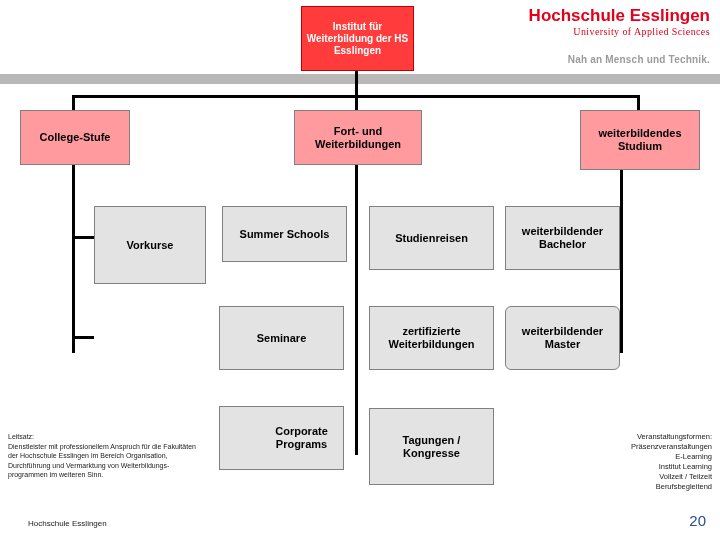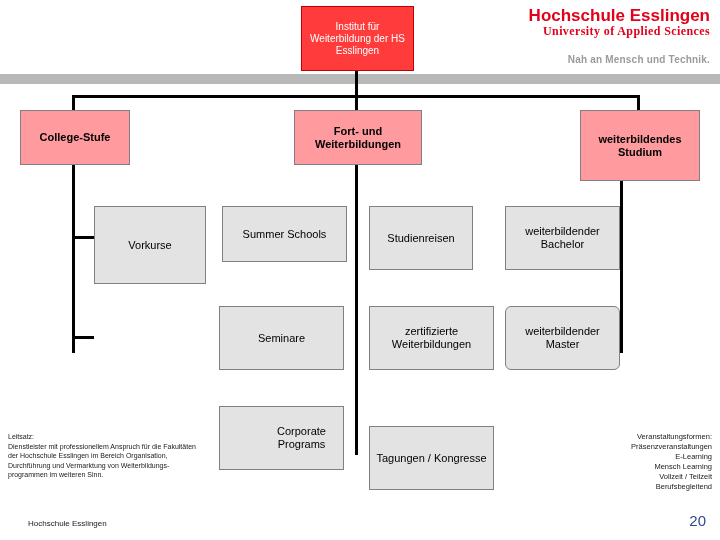--- a/index.html
+++ b/index.html
@@ -40,26 +40,25 @@
   }
   .logo-title {
     font-size: 17px;
     font-weight: bold;
     letter-spacing: 0px;
     line-height: 19px;
     color: #e2001a;
     font-family: "Liberation Sans", sans-serif;
   }
   .logo-sub {
-    font-size: 12px;
+    font-size: 10px;
     color: #e2001a;
     line-height: 13px;
     font-family: "Liberation Serif", serif;
     letter-spacing: 0.4px;
-    font-weight: bold;
   }
   .logo-claim {
     font-size: 10px;
     font-weight: bold;
     color: #9b9b9b;
     margin-top: 16px;
     letter-spacing: 0.2px;
   }
 
   
@@ -87,20 +86,21 @@
     border: 1px solid #808080;
     font-weight: bold;
     font-size: 11px;
   }
   .box-grey {
     background: #e3e3e3;
     border: 1px solid #808080;
   }
   .box-inner {
     padding: 2px 4px;
+    font-weight: bold;
   }
 
   
   .line {
     position: absolute;
     background: #000000;
   }
 
   
   .leitsatz {
@@ -188,33 +188,33 @@
   </div>
 
   <div class="box box-pink" style="left:20px; top:110px; width:110px; height:55px;">
     <span class="box-inner">College-Stufe</span>
   </div>
 
   <div class="box box-pink" style="left:294px; top:110px; width:128px; height:55px;">
     <span class="box-inner">Fort- und Weiterbildungen</span>
   </div>
 
-  <div class="box box-pink" style="left:580px; top:110px; width:120px; height:71px;">
+  <div class="box box-pink" style="left:580px; top:110px; width:120px; height:60px;">
     <span class="box-inner">weiterbildendes Studium</span>
   </div>
 
   <div class="box box-grey" style="left:94px; top:206px; width:112px; height:78px;">
     <span class="box-inner">Vorkurse</span>
   </div>
 
   <div class="box box-grey" style="left:222px; top:206px; width:125px; height:56px;">
     <span class="box-inner">Summer Schools</span>
   </div>
 
-  <div class="box box-grey" style="left:369px; top:206px; width:104px; height:64px;">
+  <div class="box box-grey" style="left:369px; top:206px; width:125px; height:64px;">
     <span class="box-inner">Studienreisen</span>
   </div>
 
   <div class="box box-grey" style="left:505px; top:206px; width:115px; height:64px;">
     <span class="box-inner">weiterbildender Bachelor</span>
   </div>
 
 
   <div class="box box-grey" style="left:219px; top:306px; width:125px; height:64px;">
     <span class="box-inner">Seminare</span>
@@ -225,34 +225,34 @@
   </div>
 
   <div class="box box-grey" style="left:505px; top:306px; width:115px; height:64px;border-radius:6px;">
     <span class="box-inner">weiterbildender Master</span>
   </div>
 
   <div class="box box-grey" style="left:219px; top:406px; width:125px; height:64px;padding-left:40px;">
     <span class="box-inner">Corporate Programs</span>
   </div>
 
-  <div class="box box-grey" style="left:369px; top:426px; width:125px; height:64px;text-align:center;">
+  <div class="box box-grey" style="left:369px; top:408px; width:125px; height:77px;text-align:center;">
     <span class="box-inner">Tagungen / Kongresse</span>
   </div>
 
   <div class="leitsatz">
     <span class="ls-title">Leitsatz:</span>
     <span>Dienstleister mit professionellem Anspruch für die Fakultäten der Hochschule Esslingen im Bereich Organisation, Durchführung und Vermarktung von Weiterbildungs-programmen im weiteren Sinn.</span>
   </div>
 
   <div class="veranstaltung">
     <div>Veranstaltungsformen:</div>
     <div>Präsenzveranstaltungen</div>
     <div>E-Learning</div>
-    <div>Mensch Learning</div>
+    <div>Institut Learning</div>
     <div>Vollzeit / Teilzeit</div>
     <div>Berufsbegleitend</div>
   </div>
 
   <div class="footer-band"></div>
   <div class="footer-name">Hochschule Esslingen</div>
   <div class="footer-page">20</div>
 
 </div>
 

